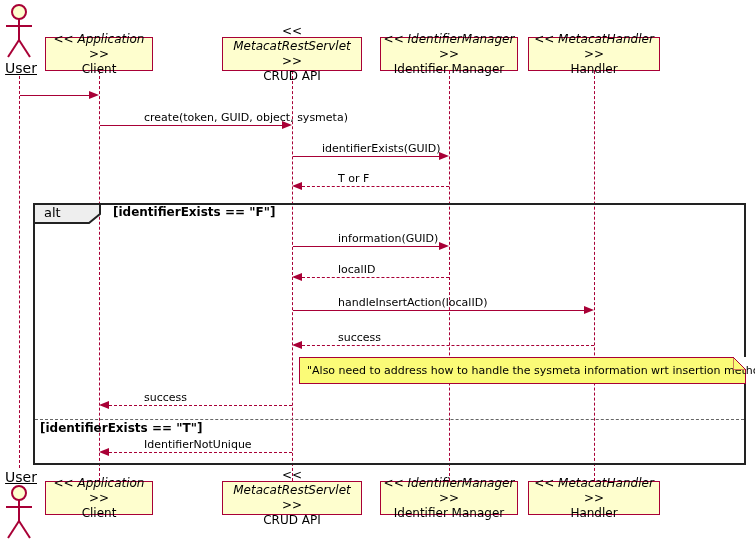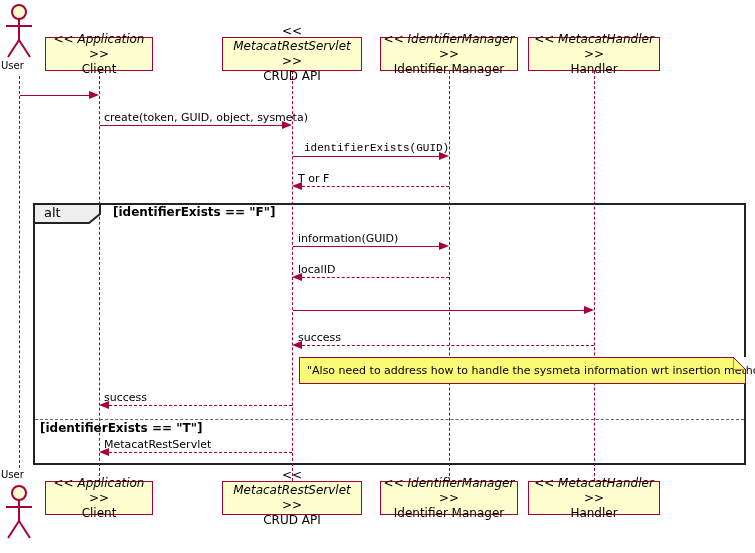--- a/index.html
+++ b/index.html
@@ -13,30 +13,30 @@
     background:#FEFECE;border:1.5px solid #A80036;
     display:flex;flex-direction:column;align-items:center;justify-content:center;
     font-size:12px;line-height:15px;text-align:center;
   }
   .pbox.bottom{top:481px;}
   .stereo{font-style:italic;}
   .mline{position:absolute;height:0;border-top:1px solid #A80036;}
   .mline.dash{border-top-style:dashed;}
   .ah-r{position:absolute;width:0;height:0;border-left:10px solid #A80036;border-top:4px solid transparent;border-bottom:4px solid transparent;}
   .ah-l{position:absolute;width:0;height:0;border-right:10px solid #A80036;border-top:4px solid transparent;border-bottom:4px solid transparent;}
-  .mlabel{position:absolute;font-size:11px;white-space:nowrap;}
+  .mlabel{position:absolute;font-size:11px;white-space:nowrap;margin-left:40px;}
   .guard{position:absolute;font-size:12px;font-weight:bold;white-space:nowrap;}
   .alt-frame{position:absolute;left:33px;top:203px;width:713px;height:262px;box-sizing:border-box;border:2px solid #222;}
   .alt-tab-svg{position:absolute;left:33px;top:203px;}
   .alt-op{position:absolute;left:44px;top:205px;font-weight:normal;font-size:13px;}
   .alt-divider{position:absolute;left:35px;top:419px;width:709px;height:0;border-top:1px dashed #666;}
   .note{position:absolute;left:299px;top:357px;width:447px;height:27px;box-sizing:border-box;background:#FBFB77;border:1px solid #A80036;}
   .note-text{position:absolute;left:7px;top:0;line-height:25px;font-size:11px;white-space:nowrap;}
   .note-fold{position:absolute;right:-1px;top:-1px;}
-  .actor-label{position:absolute;width:36px;text-align:left;font-size:10px;}
+  .actor-label{position:absolute;width:36px;text-align:right;font-size:14px;text-decoration:underline;}
   .actor-svg{position:absolute;}
 </style>
 </head>
 <body>
 
 <div class="canvas">
 
   <div class="lifeline" style="left:19px;top:76px;height:392px;"></div>
   <div class="lifeline" style="left:99px;top:71px;height:410px;"></div>
   <div class="lifeline" style="left:292px;top:71px;height:410px;"></div>
@@ -52,56 +52,57 @@
   <div class="alt-divider"></div>
   <div class="guard" style="left:40px;top:421px;">[identifierExists == "T"]</div>
 
   <div class="mline" style="left:20px;top:95px;width:69px;"></div>
   <div class="ah-r" style="left:89px;top:91px;"></div>
 
   <div class="mlabel" style="left:104px;top:111px;">create(token, GUID, object, sysmeta)</div>
   <div class="mline" style="left:100px;top:125px;width:182px;"></div>
   <div class="ah-r" style="left:282px;top:121px;"></div>
 
-  <div class="mlabel" style="left:304px;top:142px;font-family:Liberation Mono, monospace;">identifierExists(GUID)</div>
+  <div class="mlabel" style="left:282px;top:142px;">identifierExists(GUID)</div>
   <div class="mline" style="left:293px;top:156px;width:146px;"></div>
   <div class="ah-r" style="left:439px;top:152px;"></div>
 
   <div class="mlabel" style="left:298px;top:172px;">T or F</div>
   <div class="mline dash" style="left:302px;top:186px;width:147px;"></div>
   <div class="ah-l" style="left:292px;top:182px;"></div>
 
   <div class="mlabel" style="left:298px;top:232px;">information(GUID)</div>
   <div class="mline" style="left:293px;top:246px;width:146px;"></div>
   <div class="ah-r" style="left:439px;top:242px;"></div>
 
   <div class="mlabel" style="left:298px;top:263px;text-align:center;">localID</div>
   <div class="mline dash" style="left:302px;top:277px;width:147px;"></div>
   <div class="ah-l" style="left:292px;top:273px;"></div>
 
+  <div class="mlabel" style="left:298px;top:296px;">handleInsertAction(localID)</div>
   <div class="mline" style="left:293px;top:310px;width:291px;"></div>
   <div class="ah-r" style="left:584px;top:306px;"></div>
 
   <div class="mlabel" style="left:298px;top:331px;">success</div>
   <div class="mline dash" style="left:302px;top:345px;width:292px;"></div>
   <div class="ah-l" style="left:292px;top:341px;"></div>
 
   <div class="note">
     <div class="note-text">"Also need to address how to handle the sysmeta information wrt insertion methods"</div>
     <svg class="note-fold" width="13" height="13">
       <path d="M0,0 L13,0 L13,13 Z" fill="#ffffff"></path>
       <path d="M0,0 L13,13 L0,13 Z" fill="#FBFB77" stroke="#A80036" stroke-width="1"></path>
     </svg>
   </div>
 
   <div class="mlabel" style="left:104px;top:391px;">success</div>
   <div class="mline dash" style="left:109px;top:405px;width:183px;"></div>
   <div class="ah-l" style="left:99px;top:401px;"></div>
 
-  <div class="mlabel" style="left:104px;top:438px;">MetacatRestServlet</div>
+  <div class="mlabel" style="left:104px;top:438px;">IdentifierNotUnique</div>
   <div class="mline dash" style="left:109px;top:452px;width:183px;"></div>
   <div class="ah-l" style="left:99px;top:448px;"></div>
 
   <div class="pbox" style="left:45px;width:108px;">
     <div class="stereo">&lt;&lt; Application &gt;&gt;</div>
     <div>Client</div>
   </div>
   <div class="pbox" style="left:222px;width:140px;">
     <div class="stereo">&lt;&lt; MetacatRestServlet &gt;&gt;</div>
     <div>CRUD API</div>

